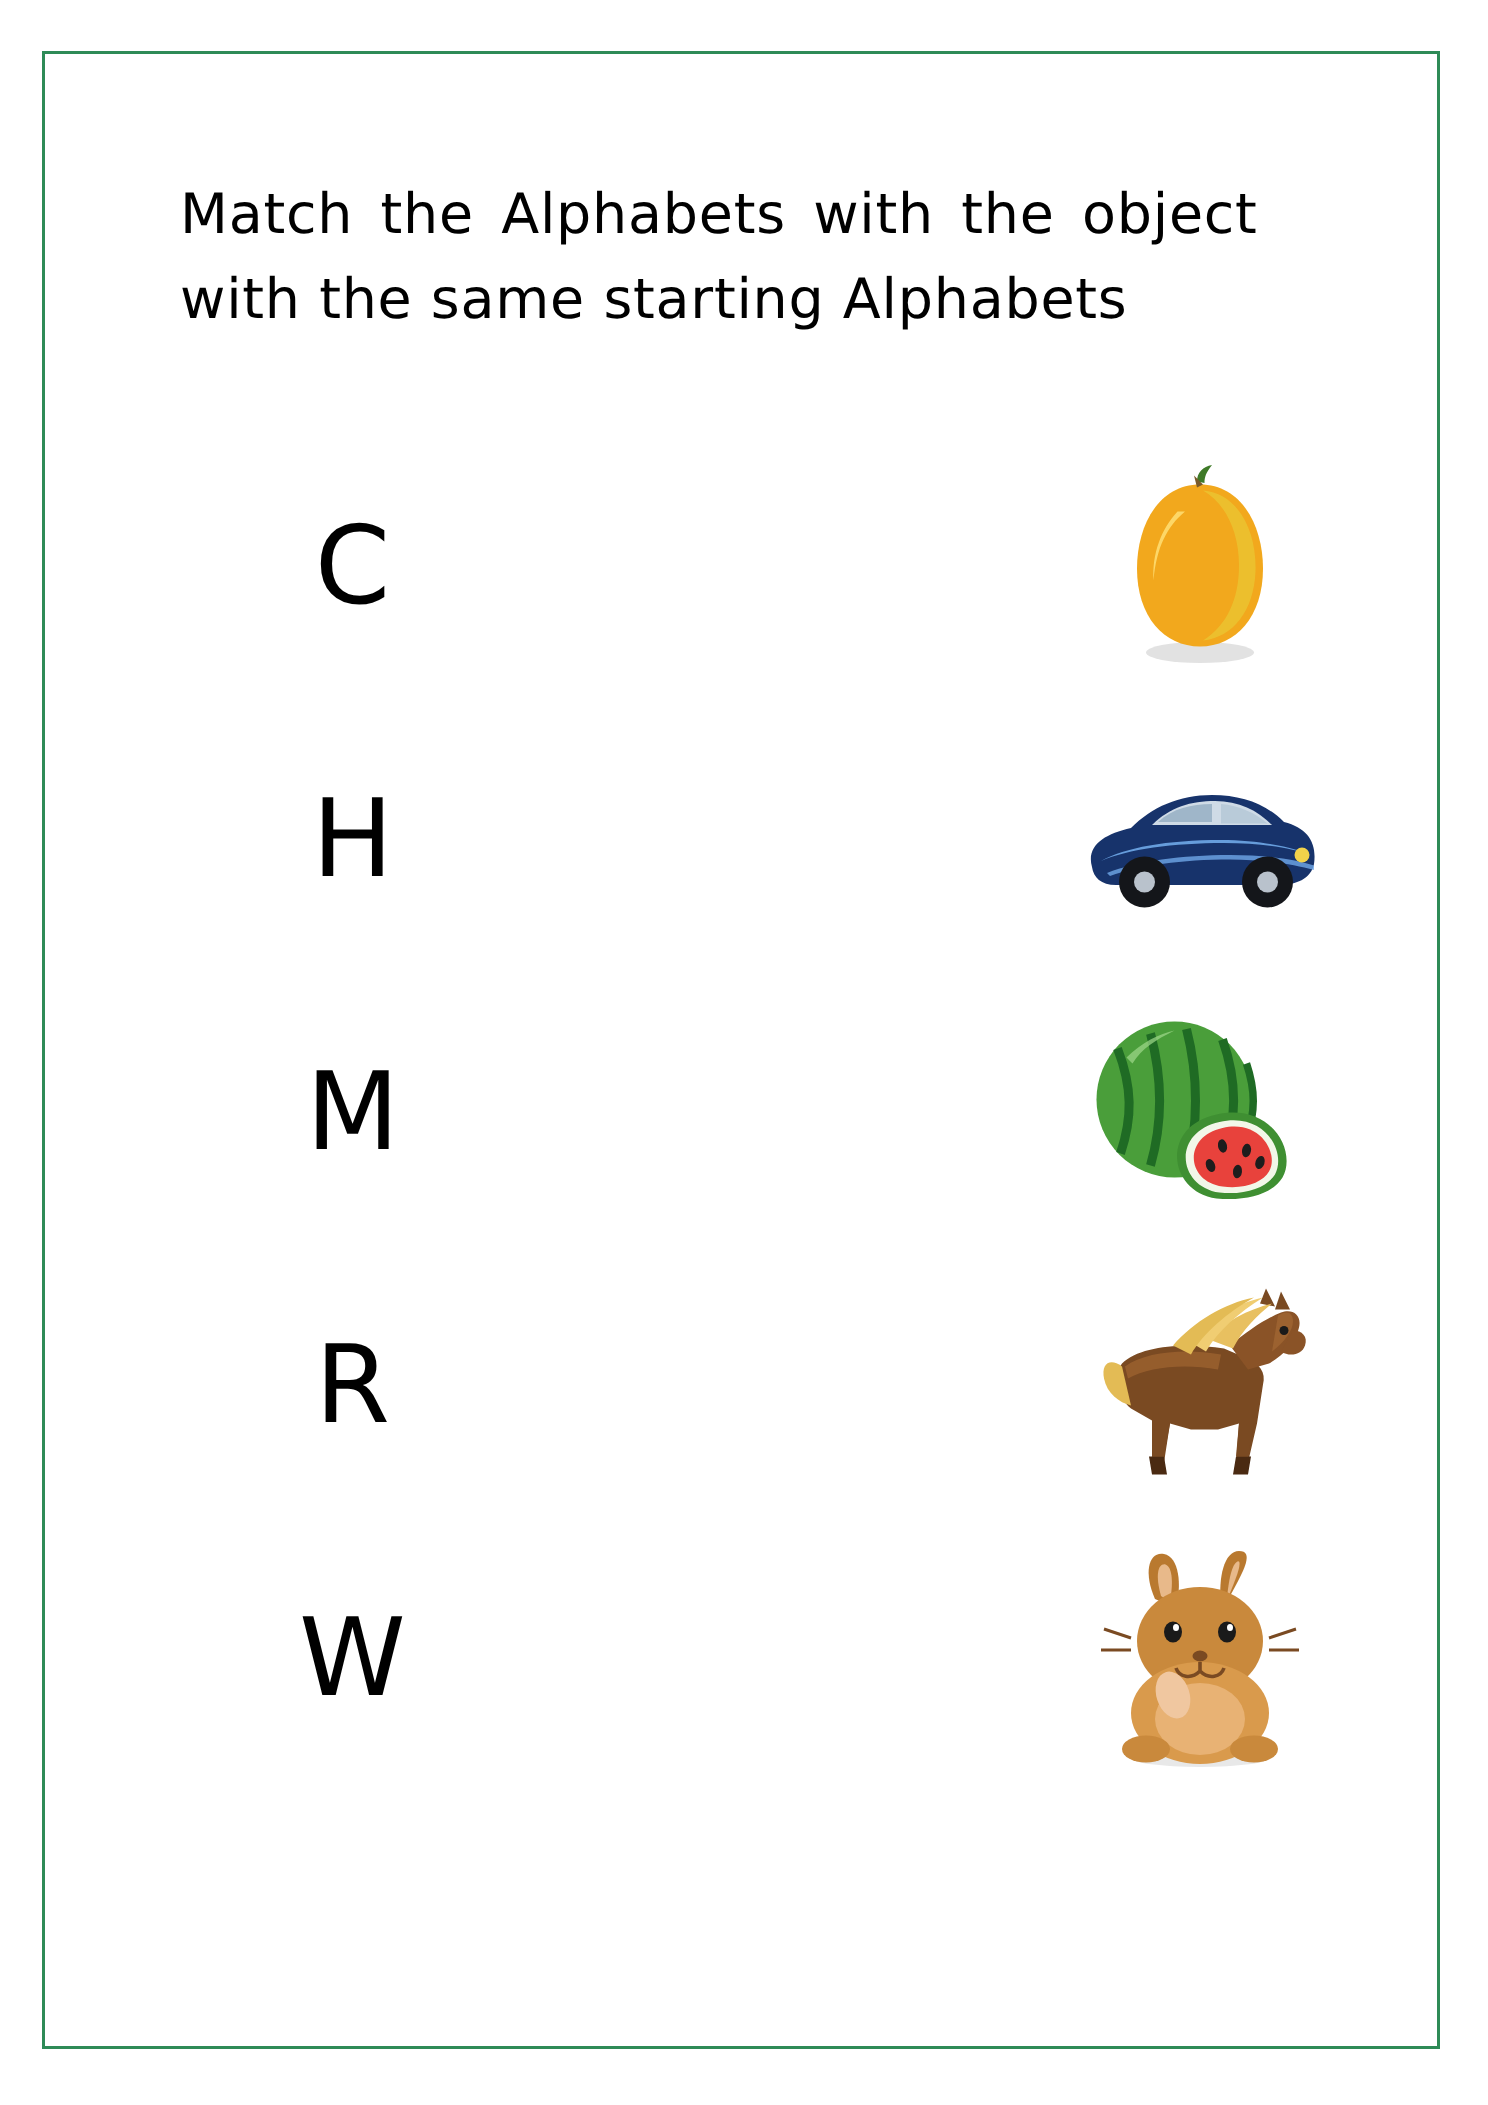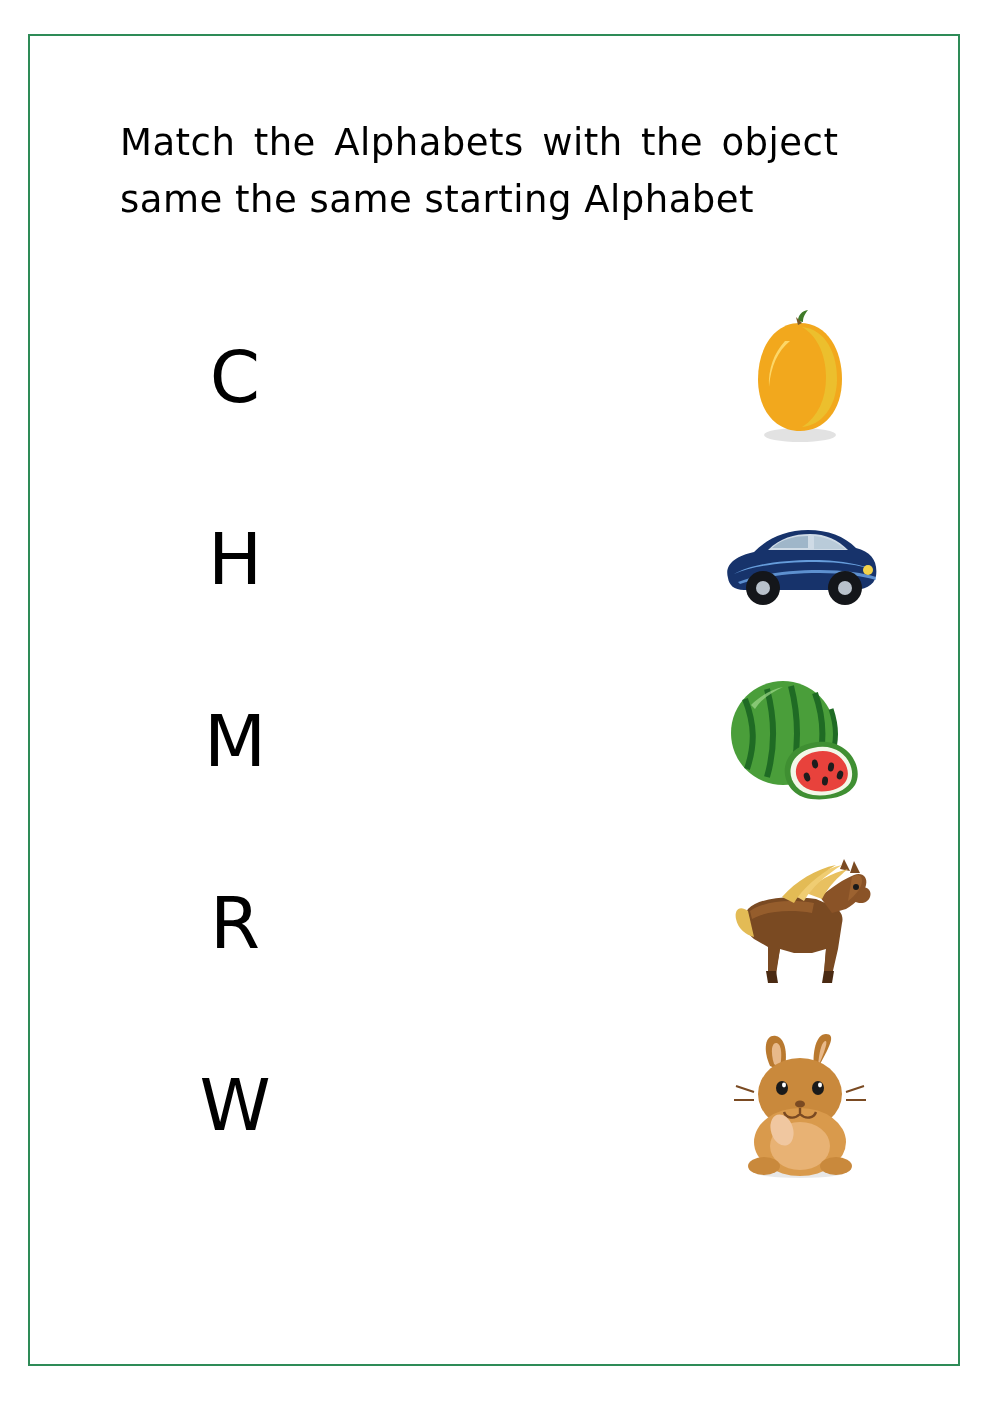--- a/index.html
+++ b/index.html
@@ -91,21 +91,21 @@
     color: #000000;
   }
 </style>
 </head>
 <body>
 
 <div class="page">
 
   <div class="instruction">
     <span class="line1">Match  the  Alphabets  with  the  object</span>
-    <span class="line2">same the same starting Alphabet</span>
+    <span class="line2">with the same starting Alphabets</span>
   </div>
 
   <div class="columns">
 
     <div class="letters-col">
       <div class="letter-cell">
         <span>C</span>
       </div>
       <div class="letter-cell">
         <span>H</span>

